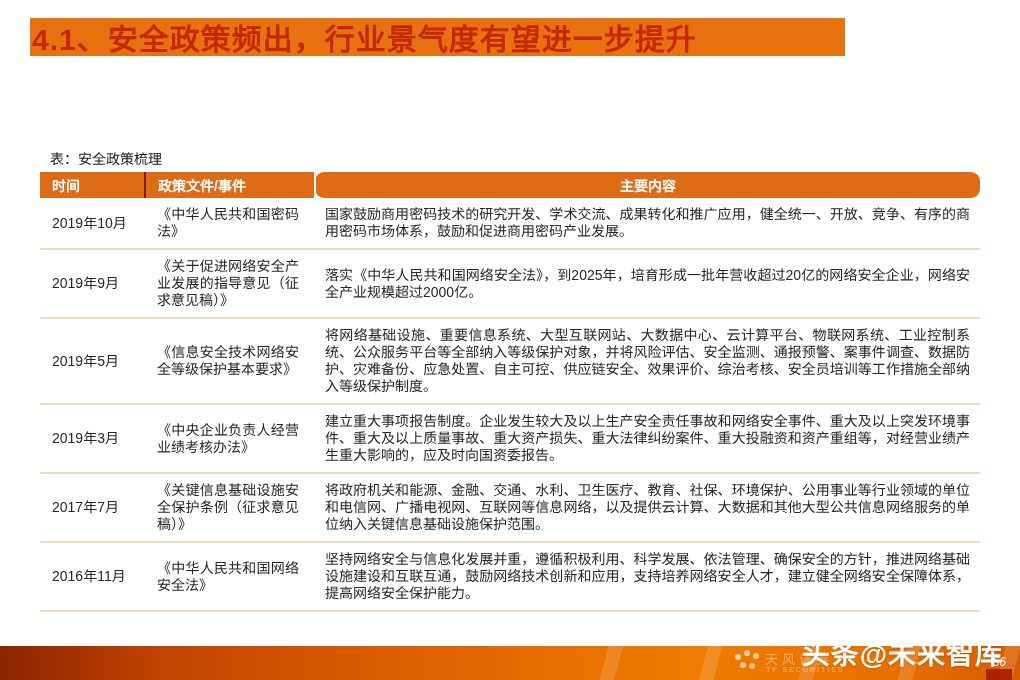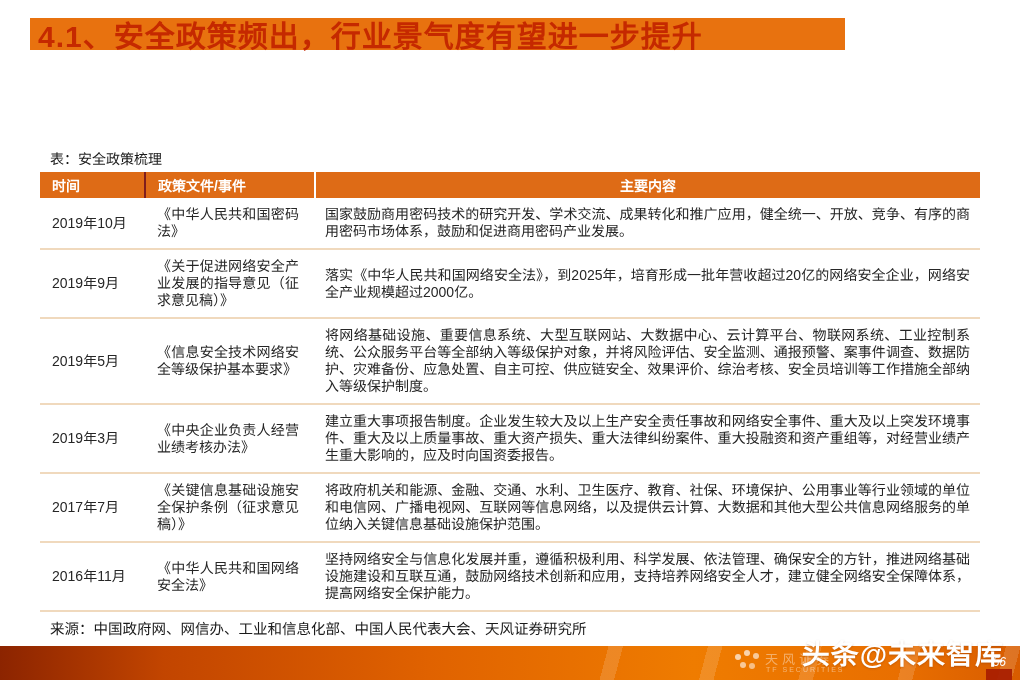--- a/index.html
+++ b/index.html
@@ -12,23 +12,23 @@
   *{margin:0;padding:0;box-sizing:border-box;}
   html,body{width:1020px;height:680px;}
   body{
     font-family:"Liberation Sans","DejaVu Sans",sans-serif;
     background:#ffffff;
   }
   .slide{position:relative;width:1020px;height:680px;background:#fff;overflow:hidden;}
 
   
   .title-bar{
-    position:absolute;left:30px;top:18px;width:815px;height:32px;
+    position:absolute;left:30px;top:18px;width:815px;height:38px;
     background:var(--accent-orange);
-    display:flex;align-items:center;padding-left:8px;
+    display:flex;align-items:center;padding-left:2px;
   }
   .title-bar span{
     color:var(--title-red);
     font-size:30px;font-weight:600;letter-spacing:1px;white-space:nowrap;
   }
 
   
   .intro{position:absolute;left:46px;top:84px;width:915px;display:flex;}
   .bullet{
     flex:0 0 auto;width:12px;height:12px;margin-top:8px;
@@ -51,21 +51,21 @@
     position:absolute;left:40px;top:172px;width:940px;
     border-collapse:collapse;table-layout:fixed;
   }
   .policy-table th{
     background:var(--header-orange);color:#fff;
     font-size:14px;font-weight:bold;height:26px;
     padding:2px 0 2px 12px;text-align:left;vertical-align:middle;
   }
   .policy-table th.c1{width:105px;border-right:2px solid #7f1d1d;}
   .policy-table th.c2{width:170px;border-right:2px solid #fff;margin-top:19px;}
-  .policy-table th.c3{width:665px;text-align:center;padding-left:0;}
+  .policy-table th.c3{width:665px;text-align:center;padding-left:0;border-radius:9px;}
   .policy-table td{
     border-bottom:2px solid var(--row-divider);
     vertical-align:middle;font-size:14px;line-height:17px;color:var(--text-dark);
   }
   .policy-table td.c1{padding:8px 4px 8px 12px;}
   .policy-table td.c2{padding:8px 16px 8px 12px;text-align:justify;}
   .policy-table td.c3{padding:8px 10px;text-align:justify;}
 
   
   .source{
@@ -165,21 +165,20 @@
       <td class="c3">将政府机关和能源、金融、交通、水利、卫生医疗、教育、社保、环境保护、公用事业等行业领域的单位和电信网、广播电视网、互联网等信息网络，以及提供云计算、大数据和其他大型公共信息网络服务的单位纳入关键信息基础设施保护范围。</td>
     </tr>
         <tr class="policy-row">
       <td class="c1">2016年11月</td>
       <td class="c2">《中华人民共和国网络安全法》</td>
       <td class="c3">坚持网络安全与信息化发展并重，遵循积极利用、科学发展、依法管理、确保安全的方针，推进网络基础设施建设和互联互通，鼓励网络技术创新和应用，支持培养网络安全人才，建立健全网络安全保障体系，提高网络安全保护能力。</td>
     </tr>
       </tbody>
   </table>
 
-  <div class="source">来源：中国政府网、网信办、工业和信息化部、中国人民代表大会、天风证券研究所</div>
 
   <div class="footer">
     <div class="footer-stripes"></div>
     <div class="footer-accent"></div>
     <div class="tf-logo">
       <span class="tf-dots"></span>
       <span class="tf-cn">天风证券</span>
       <span class="tf-text">TF SECURITIES</span>
     </div>
     <span class="pageno">56</span>

